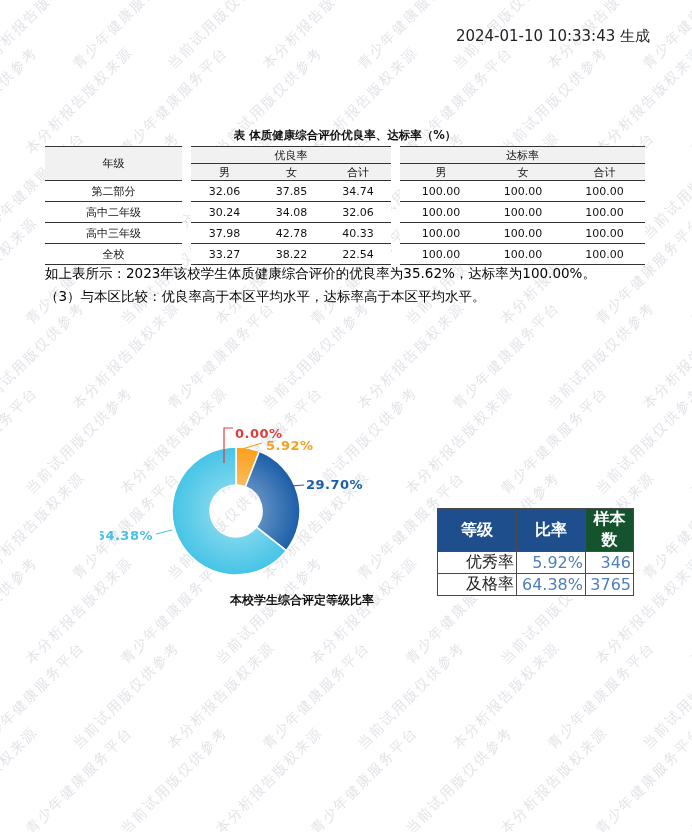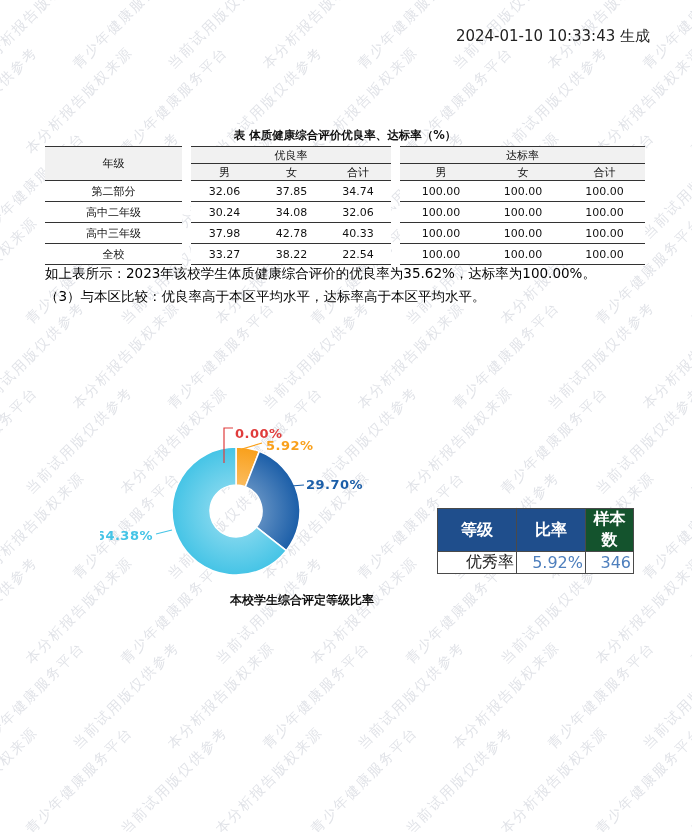--- a/index.html
+++ b/index.html
@@ -275,16 +275,21 @@
             <th style="background: rgb(31, 78, 140); color: rgb(255, 255, 255);">比率</th>
             <th style="background: #14532d; color: rgb(255, 255, 255);">样本数</th>
           </tr>
         </thead>
       <tbody id="side-table-body">
           <tr>
             <td>优秀率</td>
             <td style="color: rgb(78, 127, 189);">5.92%</td>
             <td style="color: rgb(78, 127, 189);">346</td>
           </tr>
+          <tr>
+            <td>及格率</td>
+            <td style="color: rgb(78, 127, 189);">64.38%</td>
+            <td style="color: rgb(78, 127, 189);">3765</td>
+          </tr>
         </tbody>
     </table>
   </div>
 </div>
 
 </body></html>

